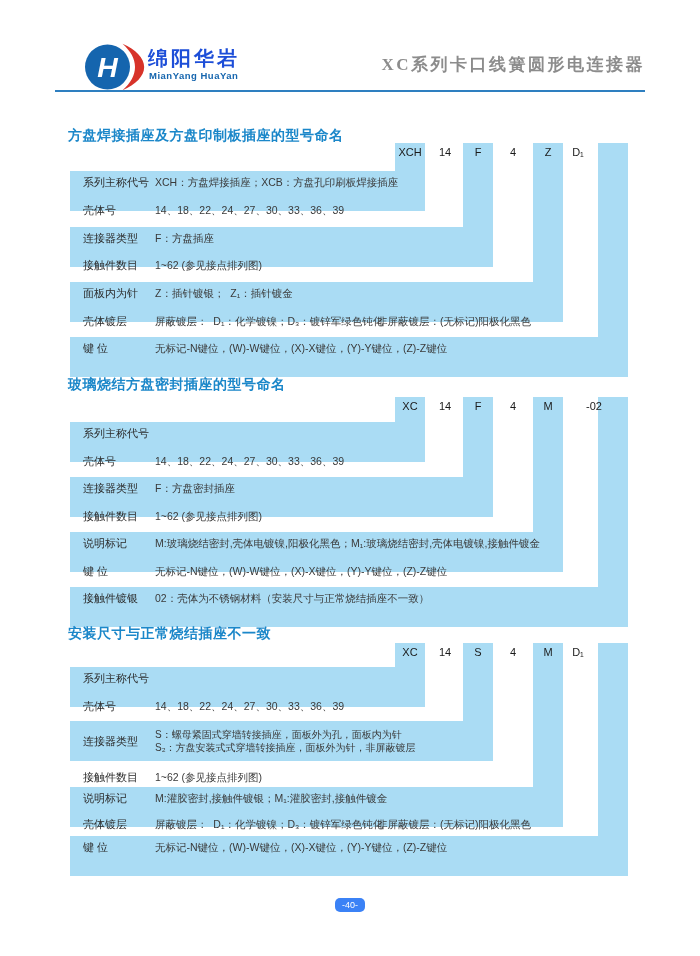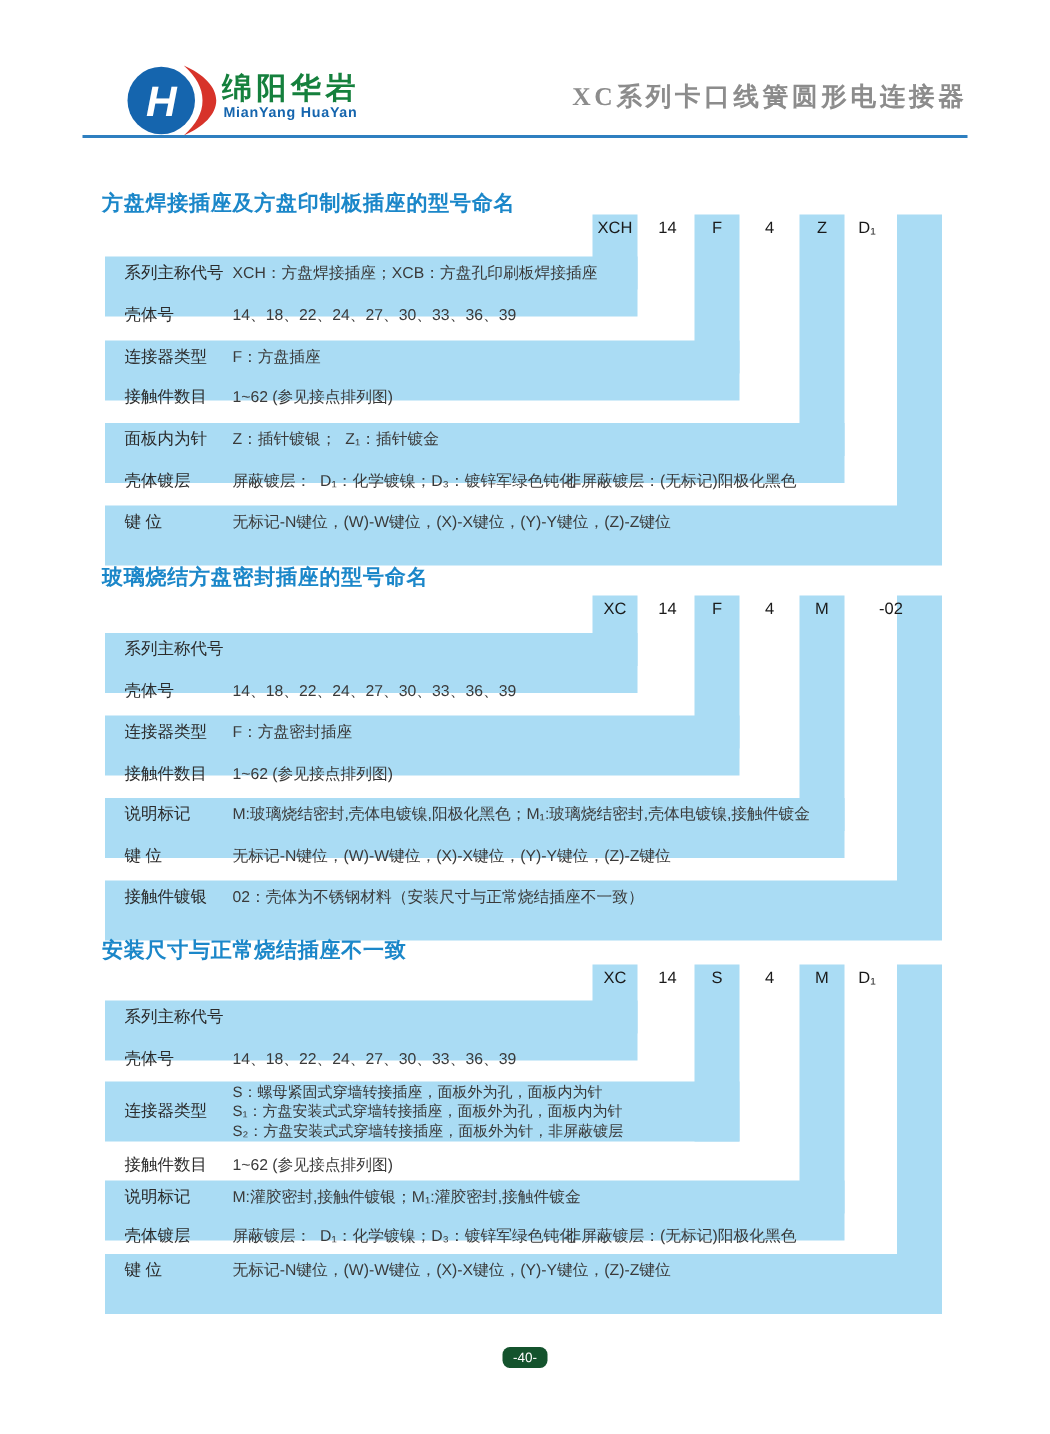--- a/index.html
+++ b/index.html
@@ -1,39 +1,39 @@
 <!DOCTYPE html>
 <html><head>
 <meta charset="utf-8">
 <style>
   html,body{margin:0;padding:0;background:#fff;}
   .page{position:relative;width:700px;height:956px;background:#fff;overflow:hidden;
         font-family:"Liberation Sans","DejaVu Sans",sans-serif;color:#333;}
   
   .logo-icon{position:absolute;left:84px;top:42px;}
   .company-cn{position:absolute;left:148px;top:45px;font-size:20px;font-weight:bold;
-              color:#15803d;letter-spacing:3px;}
+              color:#1d4ed8;letter-spacing:3px;}
   .company-en{position:absolute;left:149px;top:70px;font-size:9.5px;font-weight:bold;
               color:#1565ae;letter-spacing:.5px;}
   .doc-title{position:absolute;right:55px;top:53px;font-size:17px;font-weight:bold;
              color:#8c8c8c;letter-spacing:2.5px;font-family:"Liberation Serif","DejaVu Serif",serif;}
   .header-rule{position:absolute;left:55px;top:90px;width:590px;height:2px;background:#2e7fc0;}
   
   .sec-title{position:absolute;left:68px;font-size:14px;font-weight:bold;color:#1b87c9;letter-spacing:.5px;}
   .bar{position:absolute;width:30px;background:#aadcf4;}
   .chip{position:absolute;width:30px;text-align:center;font-size:11px;color:#1a1a1a;white-space:pre;}
   .row{position:absolute;left:70px;height:40px;line-height:22px;font-size:10.5px;}
   .row.blue{background:#aadcf4;}
   .lbl{position:absolute;left:13px;top:0;font-size:11px;color:#2a2a2a;white-space:pre;}
   .val{position:absolute;left:85px;top:0;white-space:pre;color:#3a3a3a;}
   .val2{position:absolute;left:307px;top:0;white-space:pre;color:#3a3a3a;}
   .multi{position:absolute;left:85px;top:0;height:100%;display:flex;flex-direction:column;
          justify-content:center;font-size:10px;line-height:13px;color:#3a3a3a;white-space:pre;}
   
-  .page-badge{position:absolute;left:335px;top:898px;width:30px;height:14px;background:#14532d;
+  .page-badge{position:absolute;left:335px;top:898px;width:30px;height:14px;background:#3b82f6;
               border-radius:5px;color:#fff;font-size:9px;line-height:14px;text-align:center;}
 </style>
 </head>
 <body>
 
 <div class="page">
 
   <svg class="logo-icon" width="62" height="50" viewBox="0 0 74 60">
     <ellipse cx="28" cy="30" rx="27" ry="27" fill="#1565ae"></ellipse>
     <text x="28" y="42" font-size="34" font-weight="bold" font-style="italic" fill="#ffffff" text-anchor="middle" font-family="Liberation Sans, sans-serif">H</text>
@@ -150,21 +150,20 @@
     <span class="val"></span>
   </div>
   <div class="row" style="top:695px;width:520px;">
     <span class="lbl">壳体号</span>
     <span class="val">14、18、22、24、27、30、33、36、39</span>
   </div>
   <div class="row blue" style="top:721px;height:40px;line-height:40px;width:423px;">
     <span class="lbl">连接器类型</span>
     <div class="multi">
       <div>S：螺母紧固式穿墙转接插座，面板外为孔，面板内为针</div>
-      <div>S₁：方盘安装式式穿墙转接插座，面板外为孔，面板内为针</div>
       <div>S₂：方盘安装式式穿墙转接插座，面板外为针，非屏蔽镀层</div>
     </div>
   </div>
   <div class="row" style="top:766px;width:520px;">
     <span class="lbl">接触件数目</span>
     <span class="val">1~62 (参见接点排列图)</span>
   </div>
   <div class="row blue" style="top:787px;width:493px;">
     <span class="lbl">说明标记</span>
     <span class="val">M:灌胶密封,接触件镀银；M₁:灌胶密封,接触件镀金</span>

